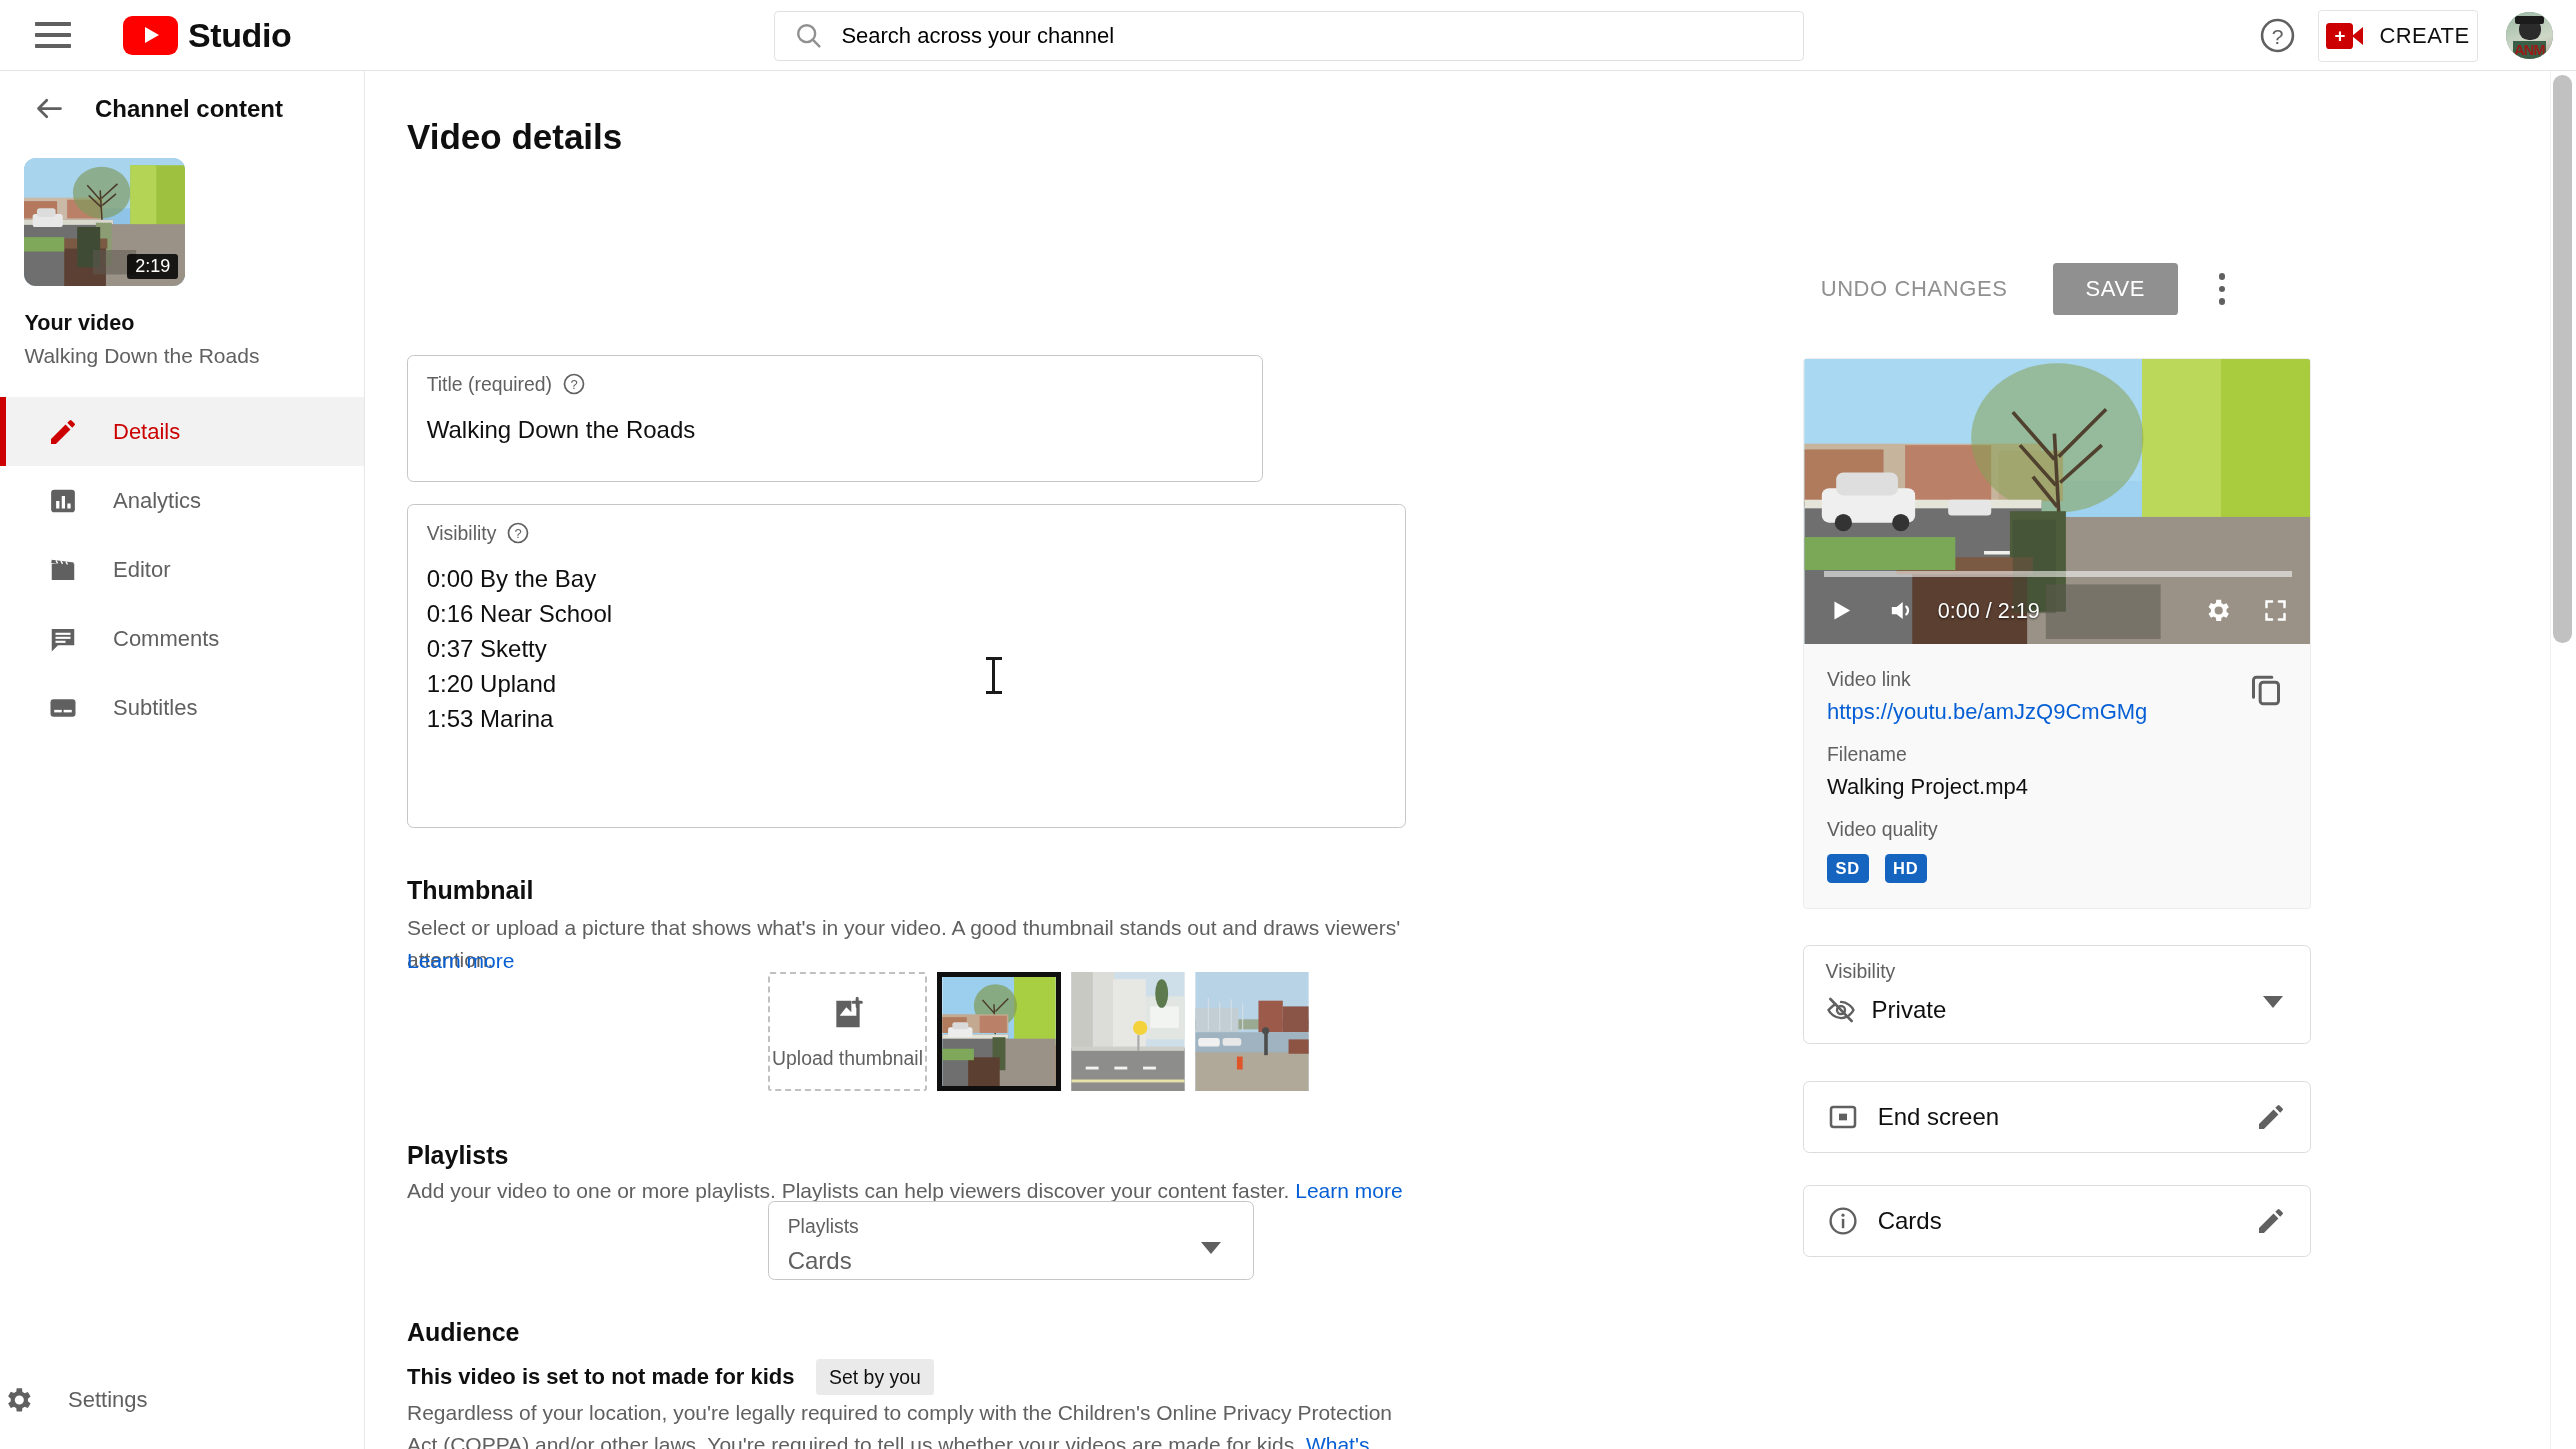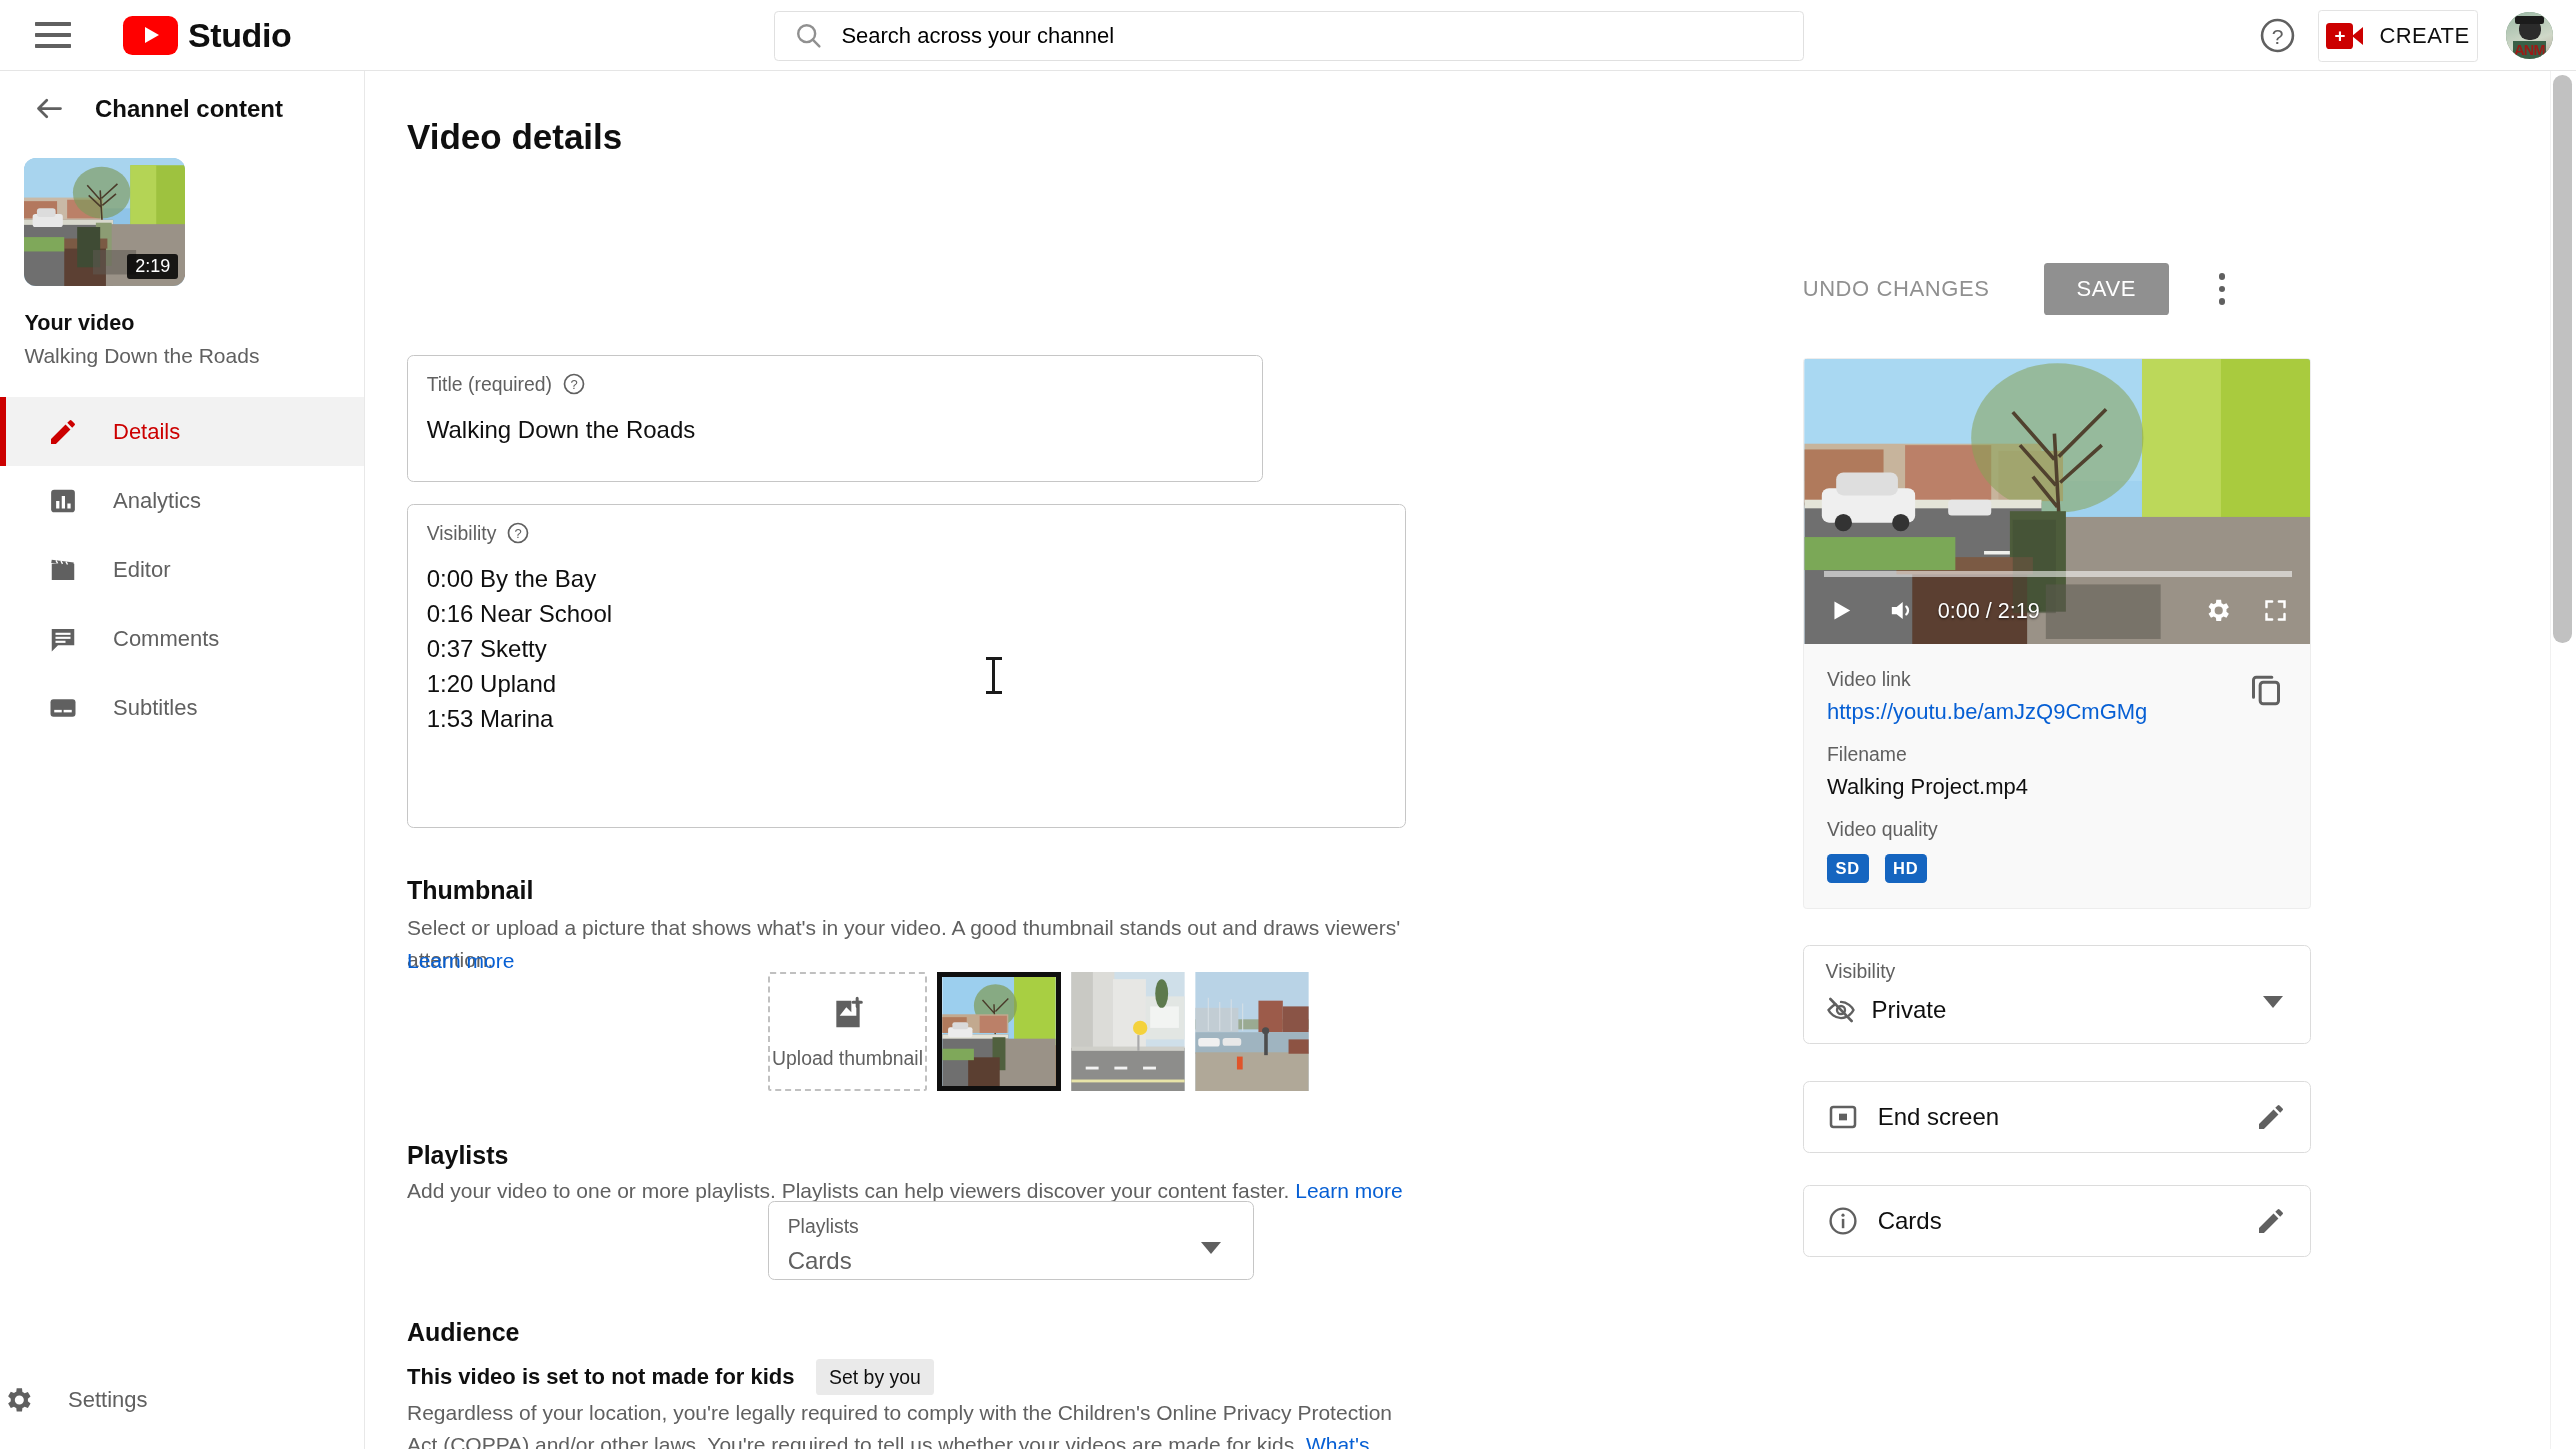--- a/index.html
+++ b/index.html
@@ -93,21 +93,21 @@
   .settings-item {
     position: absolute; left: 0; bottom: 14.4px; display: flex; align-items: center;
     height: 69px; gap: 33px; cursor: pointer; color: #606060;
   }
   .settings-item .nav-label { font-size: 22px; font-weight: 500; }
 
   
   .main { position: absolute; left: 367px; top: 71px; width: 2209px; height: 1378px; background: #fff; }
   .page-title { position: absolute; left: 40px; top: 46px; font-size: 35px; font-weight: 700; color: #0f0f0f; }
 
-  .actions { position: absolute; right: 334px; top: 192px; display: flex; align-items: center; gap: 17px; justify-content: space-between; }
+  .actions { position: absolute; right: 334px; top: 192px; display: flex; align-items: center; gap: 8px; justify-content: space-between; }
   .undo-btn { font-size: 22px; font-weight: 500; letter-spacing: 0.6px; color: #909090;
     padding: 13px 20px; cursor: pointer; }
   .save-btn { background: #909090; color: #fff; font-size: 22px; font-weight: 500; letter-spacing: 0.6px;
     padding: 13px 33px; border-radius: 3.6px; margin-left: 17px; cursor: pointer; }
   .kebab { width: 40px; height: 40px; margin-left: 16px; display: flex; flex-direction: column;
     align-items: center; justify-content: center; gap: 5.8px; cursor: pointer; }
   .kebab i { width: 6.5px; height: 6.5px; background: #606060; border-radius: 50%; display: block; }
 
   
   .field {

